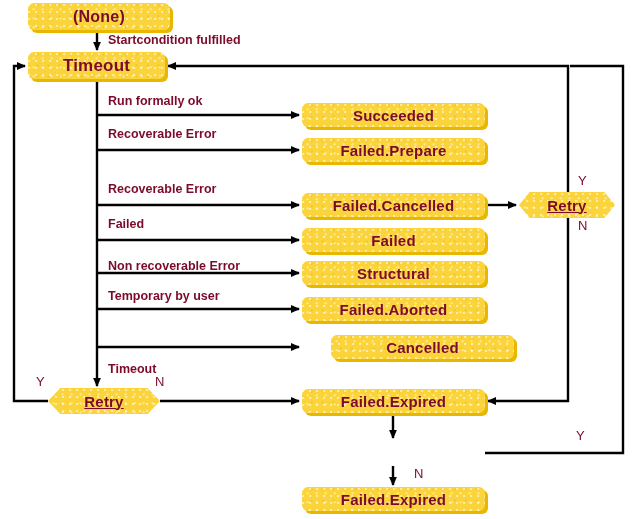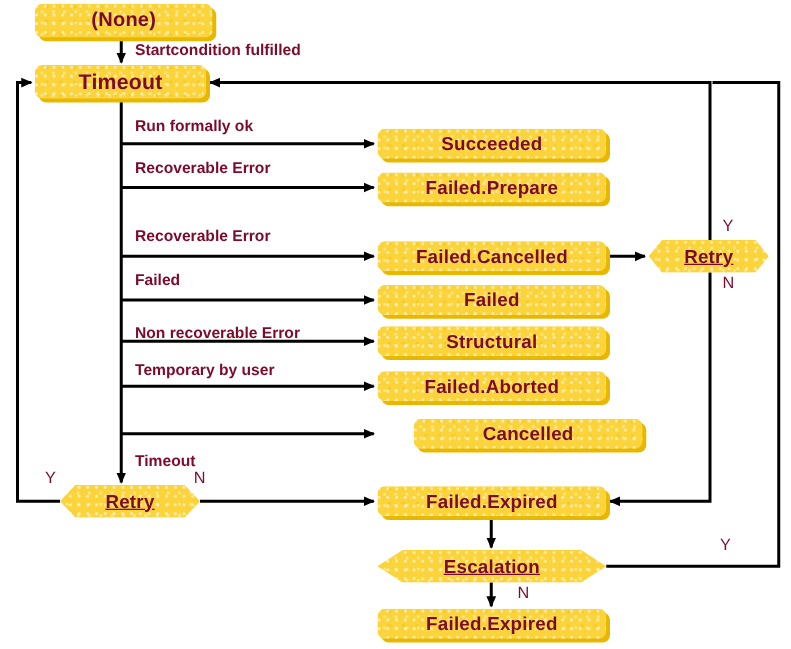--- a/index.html
+++ b/index.html
@@ -142,21 +142,20 @@
   <div class="node box" style="left:302px;top:297px;width:183px;height:24px;">Failed.Aborted</div>
 
   <div class="node box" style="left:302px;top:335px;width:183px;height:24px;margin-left:29px;">Cancelled</div>
 
   <div class="node hex" style="left:519px;top:192px;width:96px;height:26px;">Retry</div>
 
   <div class="node hex" style="left:48px;top:388px;width:112px;height:26px;">Retry</div>
 
   <div class="node box" style="left:302px;top:389px;width:183px;height:24px;">Failed.Expired</div>
 
-  <div class="node hex" style="left:302px;top:440px;width:183px;height:26px;">Escalation</div>
 
   <div class="node box" style="left:302px;top:487px;width:183px;height:24px;">Failed.Expired</div>
 
   <div class="elabel" style="left:108px;top:94px;">Run formally ok</div>
 
   <div class="elabel" style="left:108px;top:33px;">Startcondition fulfilled</div>
 
   <div class="elabel" style="left:108px;top:127px;">Recoverable Error</div>
 
   <div class="elabel" style="left:108px;top:182px;text-align:center;">Recoverable Error</div>

